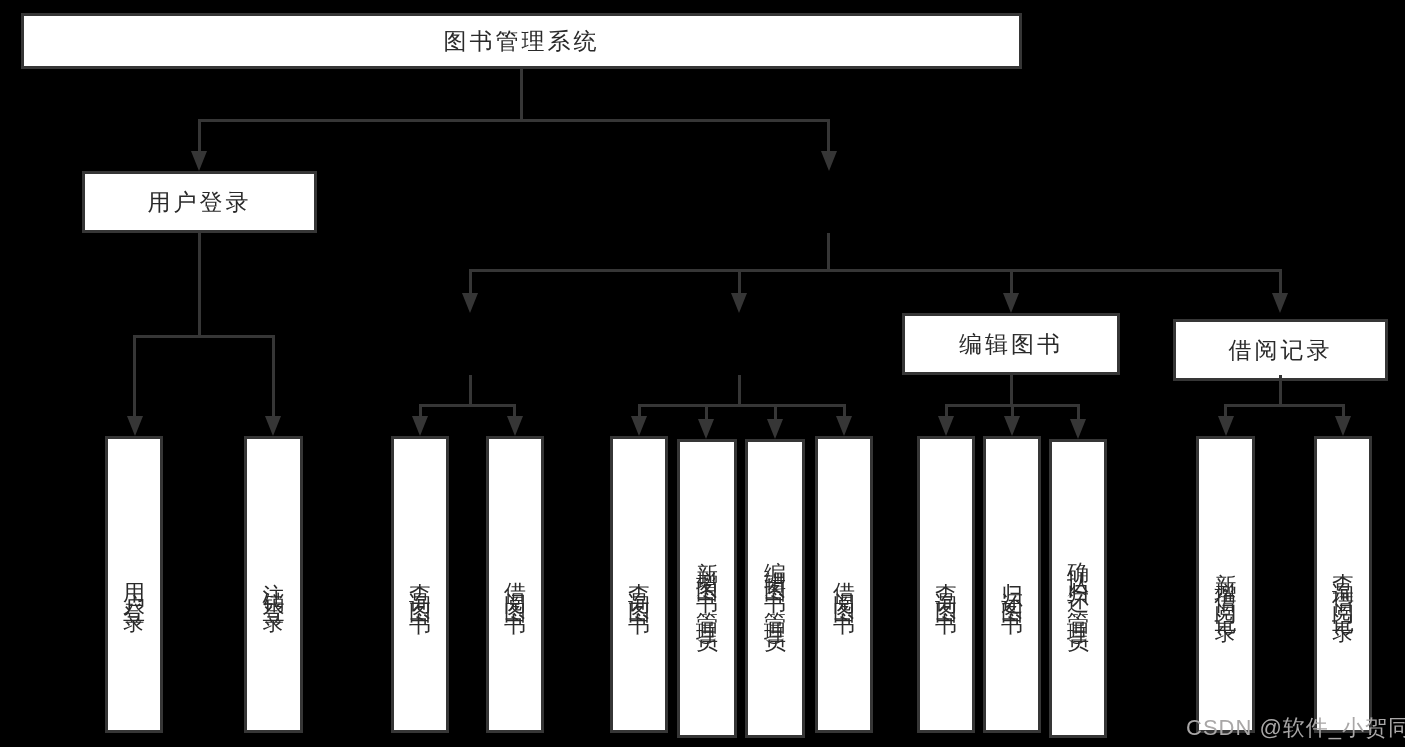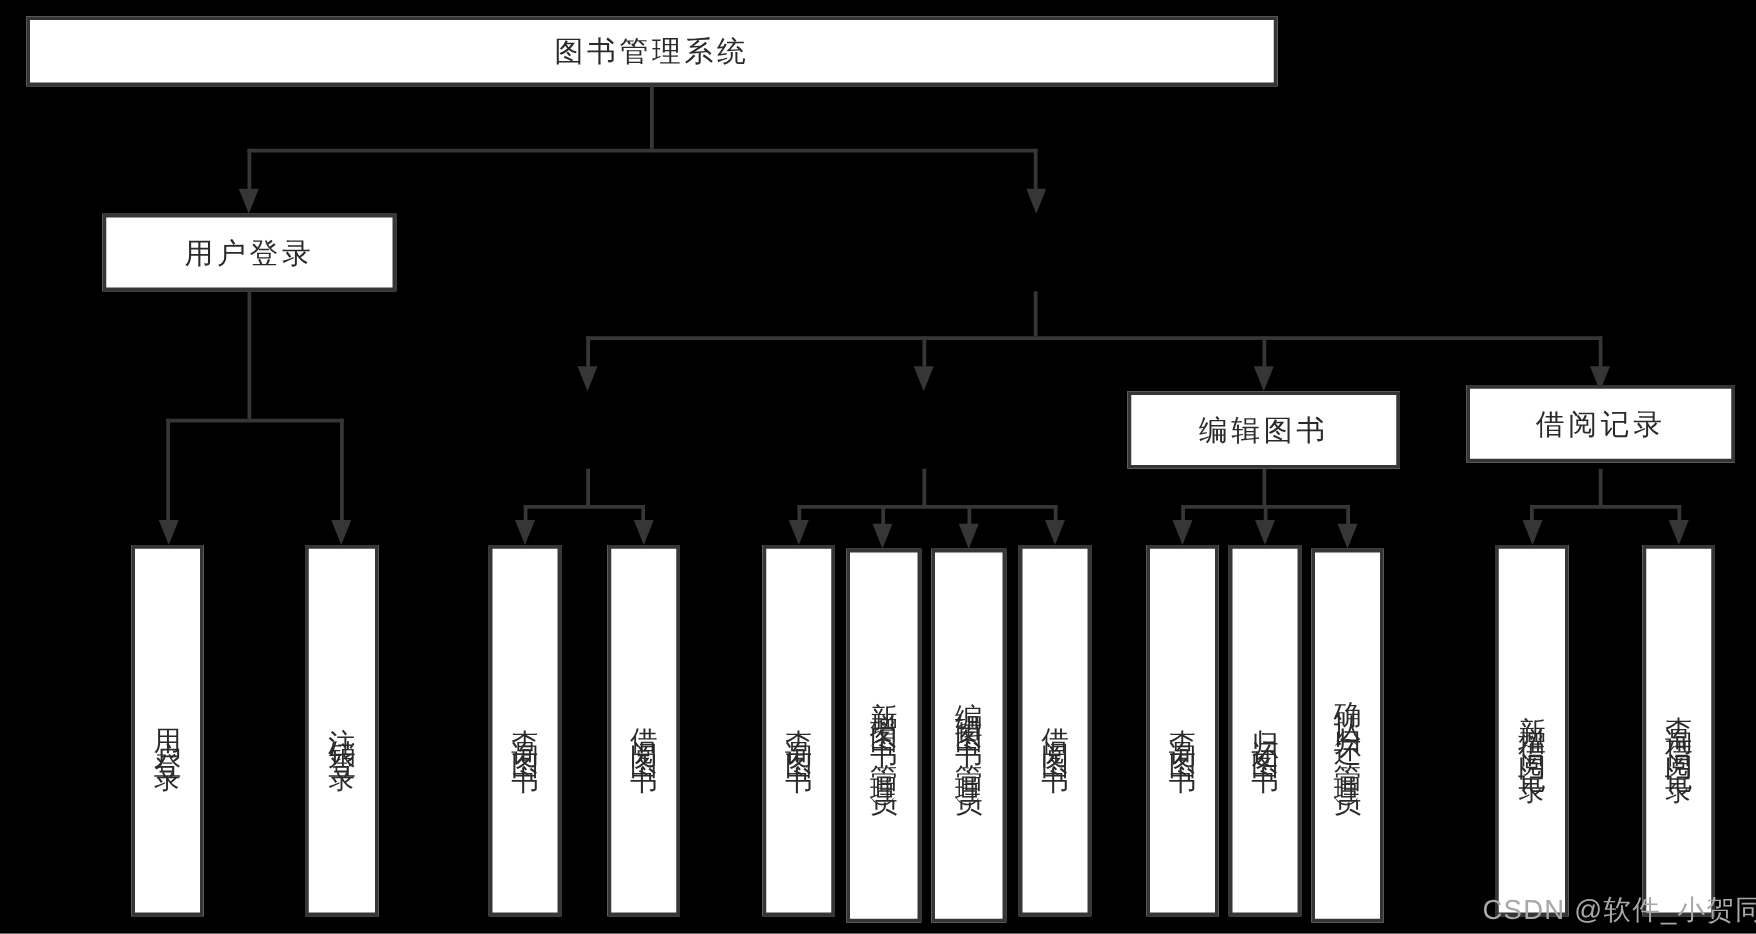--- a/index.html
+++ b/index.html
@@ -62,21 +62,21 @@
   <div class="vl" style="left:469px;top:269px;height:26px"></div>
   <div class="arr" style="left:462px;top:293px"></div>
   <div class="vl" style="left:738px;top:269px;height:26px"></div>
   <div class="arr" style="left:731px;top:293px"></div>
   <div class="vl" style="left:1010px;top:269px;height:26px"></div>
   <div class="arr" style="left:1003px;top:293px"></div>
   <div class="vl" style="left:1279px;top:269px;height:26px"></div>
   <div class="arr" style="left:1272px;top:293px"></div>
 
   <div class="box" style="left:902px;top:313px;width:218px;height:62px">编辑图书</div>
-  <div class="box" style="left:1173px;top:308px;width:215px;height:62px">借阅记录</div>
+  <div class="box" style="left:1173px;top:319px;width:215px;height:62px">借阅记录</div>
 
   <div class="vl" style="left:469px;top:375px;height:29px"></div>
   <div class="hl" style="left:419px;top:404px;width:97px"></div>
   <div class="vl" style="left:419px;top:404px;height:13px"></div>
   <div class="arr" style="left:412px;top:416px"></div>
   <div class="vl" style="left:513px;top:404px;height:13px"></div>
   <div class="arr" style="left:507px;top:416px"></div>
 
   <div class="vl" style="left:738px;top:375px;height:29px"></div>
   <div class="hl" style="left:638px;top:404px;width:208px"></div>

